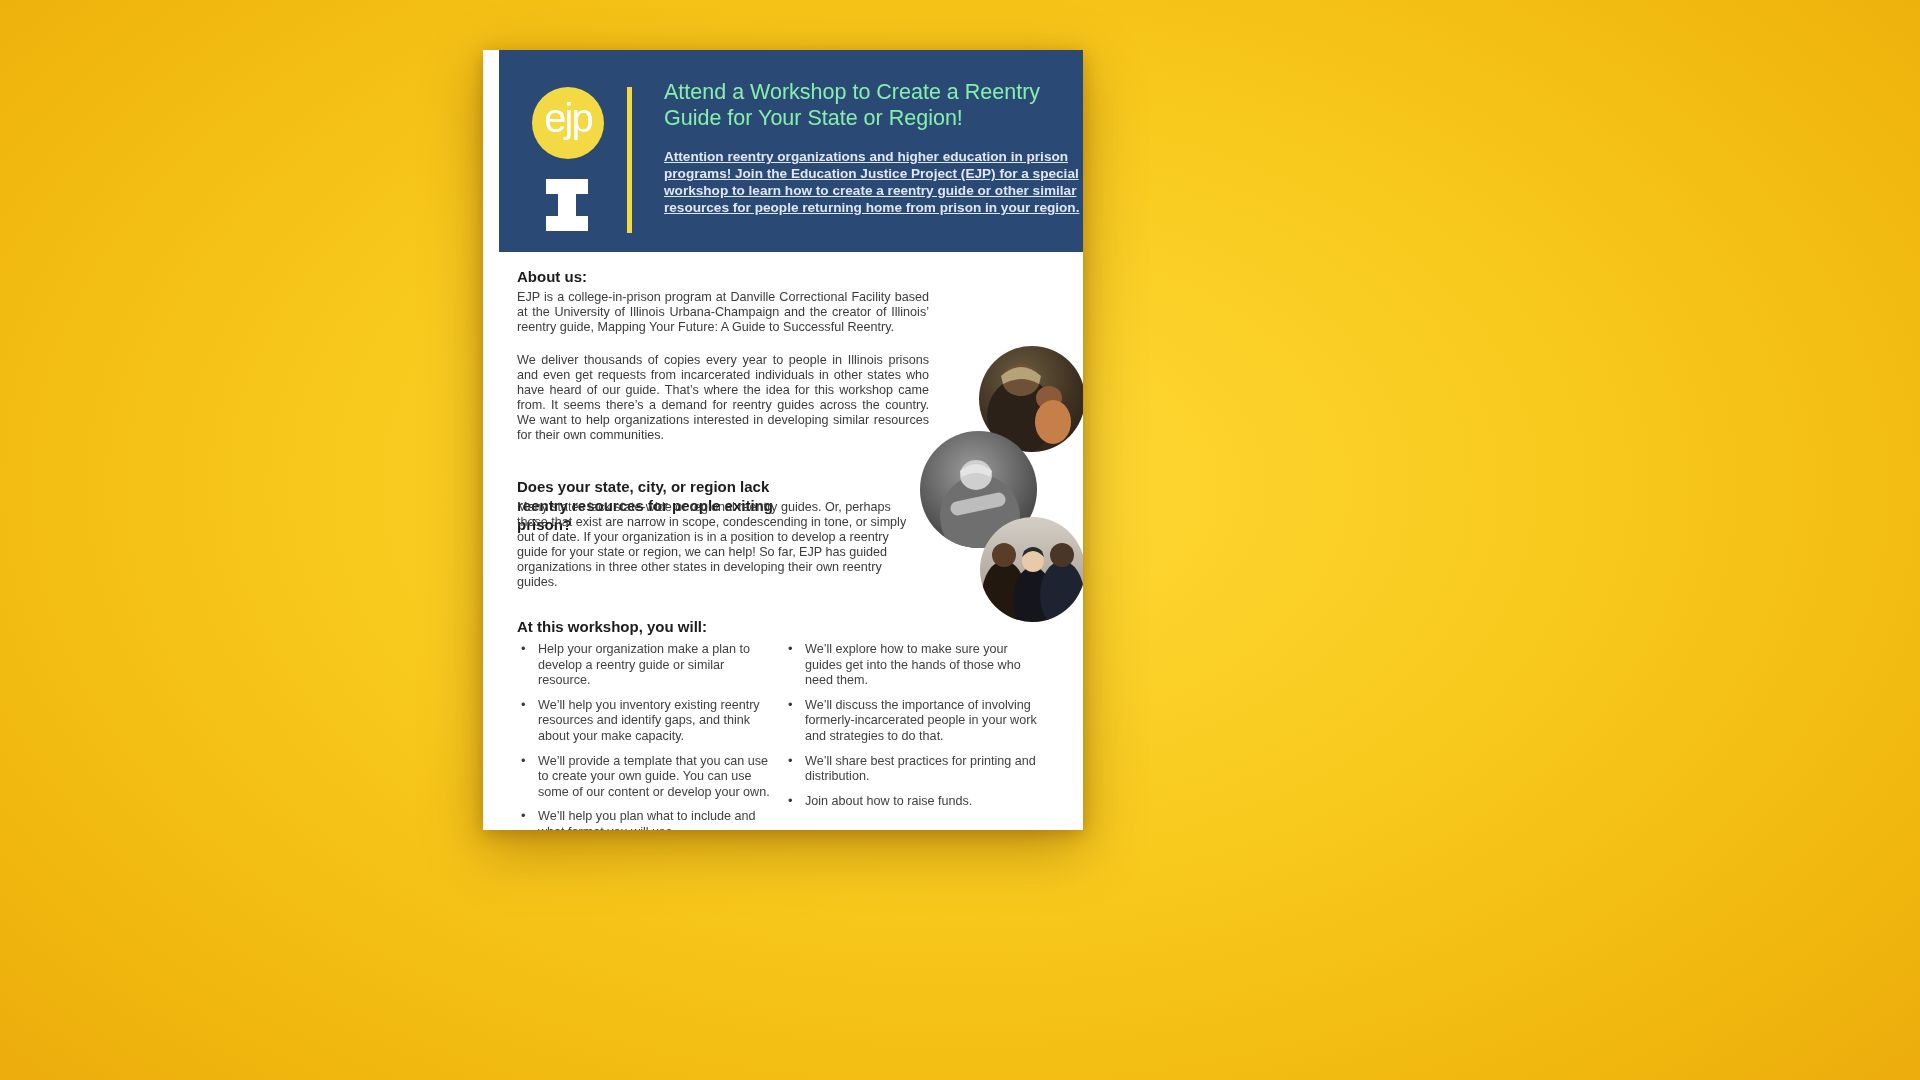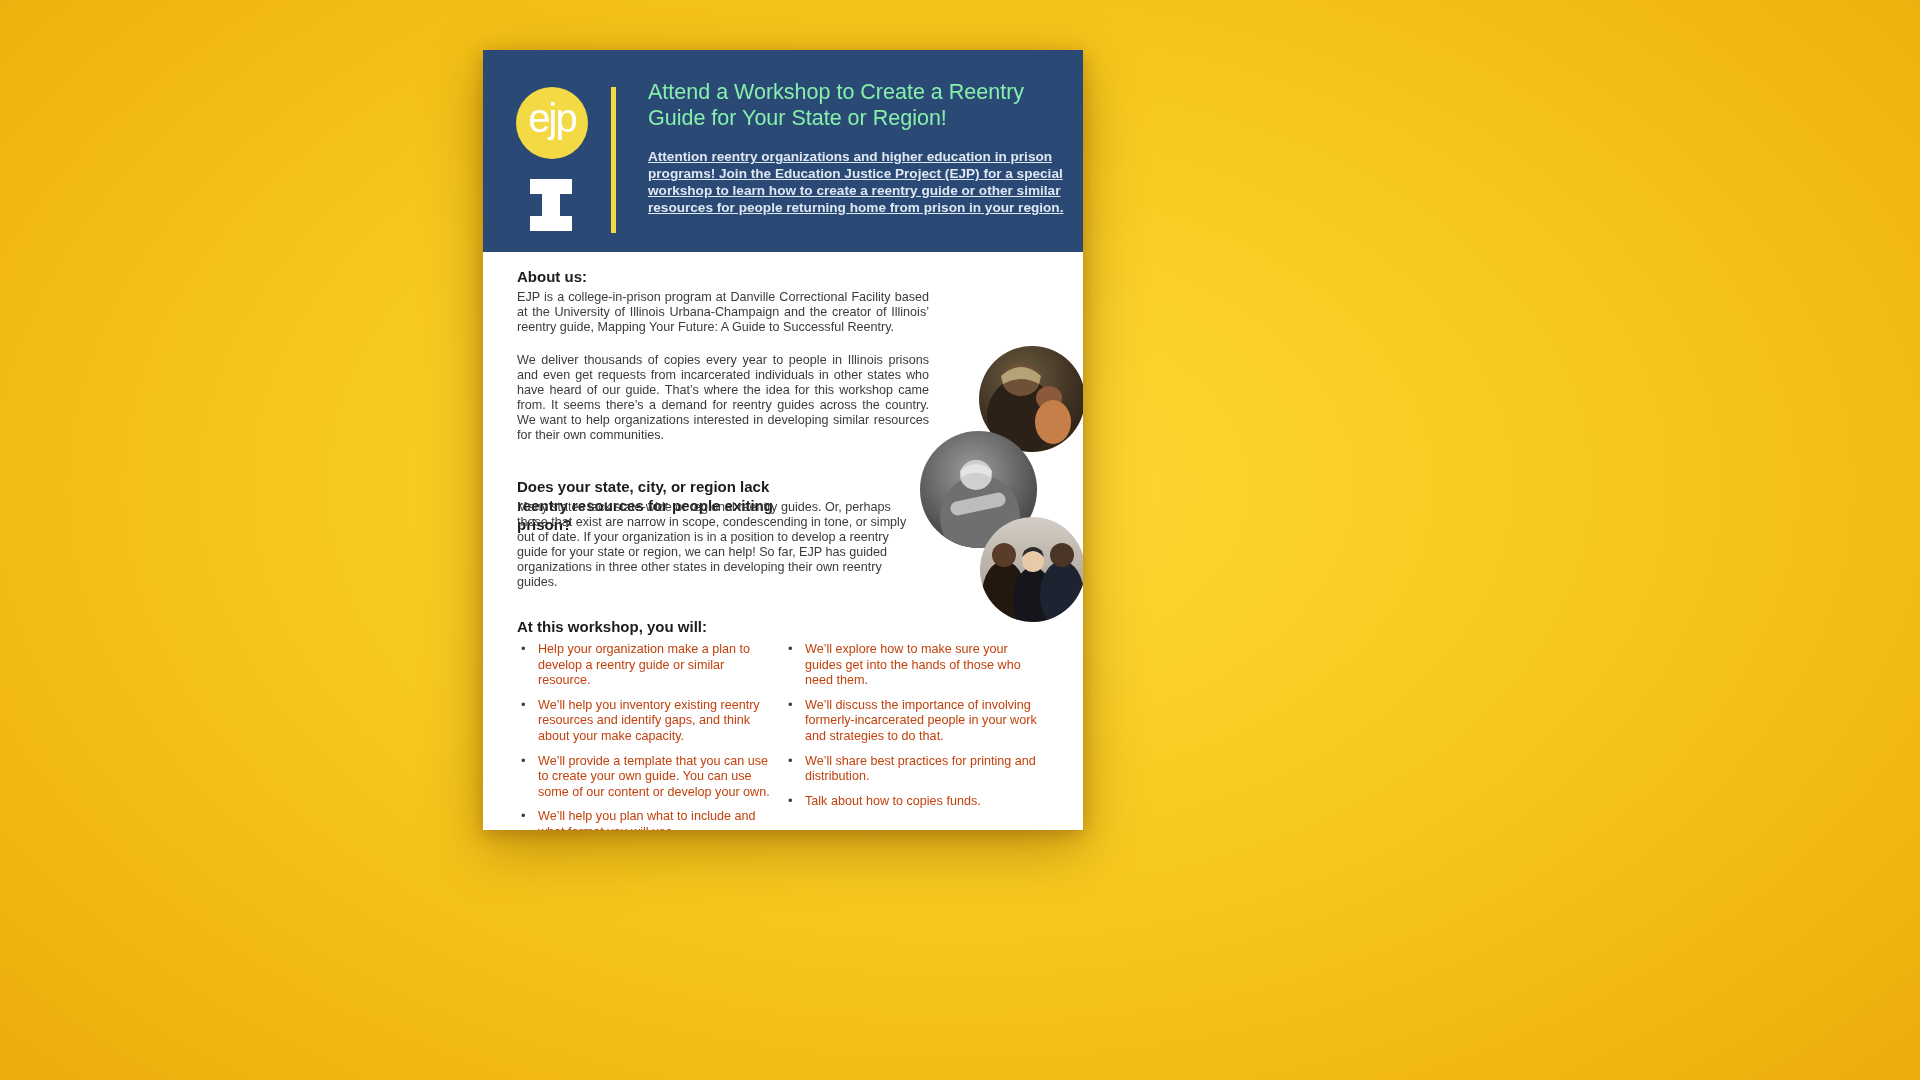--- a/index.html
+++ b/index.html
@@ -11,21 +11,21 @@
     background: radial-gradient(ellipse 1400px 900px at 50% 45%, #ffd935 0%, #f8c91d 45%, #f0b60e 80%, #eaa90c 100%);
   }
 
   .page {
     position:absolute; left:483px; top:50px; width:600px; height:780px;
     background:#ffffff; overflow:hidden;
     box-shadow: 0 18px 55px rgba(120,70,0,0.45), 0 4px 16px rgba(120,70,0,0.35);
   }
 
   
-  .header { position:absolute; left:0; top:0; width:600px; height:202px; background:#2a4a75; }
+  .header { position:absolute; left:16px; top:0; width:600px; height:202px; background:#2a4a75; }
 
   .logo-circle {
     position:absolute; left:33px; top:37px; width:72px; height:72px;
     background:#f3da45; border-radius:50%;
     display:flex; align-items:center; justify-content:center;
   }
   .logo-circle .logo-text {
     color:#ffffff; font-size:40px; font-weight:400; letter-spacing:-2px;
     line-height:1; padding-bottom:10px;
   }
@@ -52,21 +52,21 @@
   .about-para2     { left:34px; top:303px; width:412px; text-align:justify; }
   .lack-heading    { left:34px; top:427px; width:300px; }
   .lack-para       { left:34px; top:450px; width:390px; }
   .workshop-heading{ left:34px; top:567px; }
 
   .bullets { position:absolute; top:592px; list-style:none; }
   .bullets.left  { left:35px;  width:254px; }
   .bullets.right { left:302px; width:258px; }
   .bullets li {
     position:relative; padding-left:20px; margin-bottom:9px;
-    color:#c2410c; font-size:12.6px; line-height:15.6px;
+    color:#404040; font-size:12.6px; line-height:15.6px;
   }
   .bullets li::before {
     content:"•"; position:absolute; left:3px; top:-1px; color:#3b3b3b; font-size:13px;
   }
 
   
   .photo { position:absolute; border-radius:50%; overflow:hidden; }
   .photo svg { display:block; width:100%; height:100%; }
   .photo-1 { left:496px; top:296px; width:106px; height:106px; z-index:1; }
   .photo-2 { left:437px; top:381px; width:117px; height:117px; z-index:2; }
@@ -109,21 +109,21 @@
       <li>Help your organization make a plan to develop a reentry guide or similar resource.</li>
       <li>We’ll help you inventory existing reentry resources and identify gaps, and think about your make capacity.</li>
       <li>We’ll provide a template that you can use to create your own guide. You can use some of our content or develop your own.</li>
       <li>We’ll help you plan what to include and what format you will use.</li>
     </ul>
 
     <ul class="bullets right">
       <li>We’ll explore how to make sure your guides get into the hands of those who need them.</li>
       <li>We’ll discuss the importance of involving formerly-incarcerated people in your work and strategies to do that.</li>
       <li>We’ll share best practices for printing and distribution.</li>
-      <li>Talk about how to copies funds.</li>
+      <li>Join about how to raise funds.</li>
     </ul>
 
     <div class="photo photo-1" aria-label="man in cap holding a baby">
       <svg viewBox="0 0 106 106" xmlns="http://www.w3.org/2000/svg">
         <defs>
           <radialGradient id="bg1" cx="40%" cy="30%" r="90%">
             <stop offset="0%" stop-color="#6d5c40"></stop>
               <stop offset="55%" stop-color="#3f3222"></stop>
               <stop offset="100%" stop-color="#241a10"></stop>
           </radialGradient>

